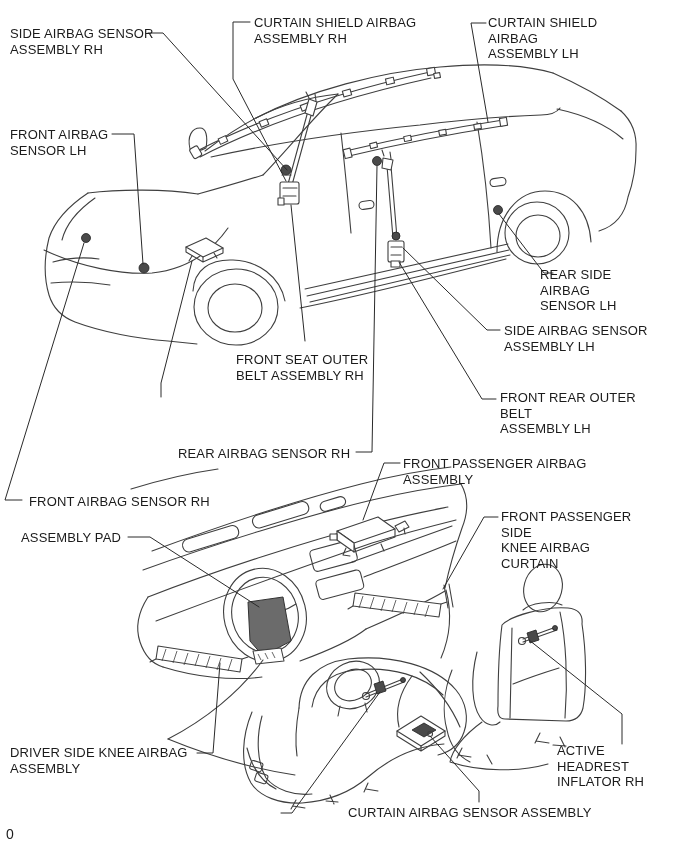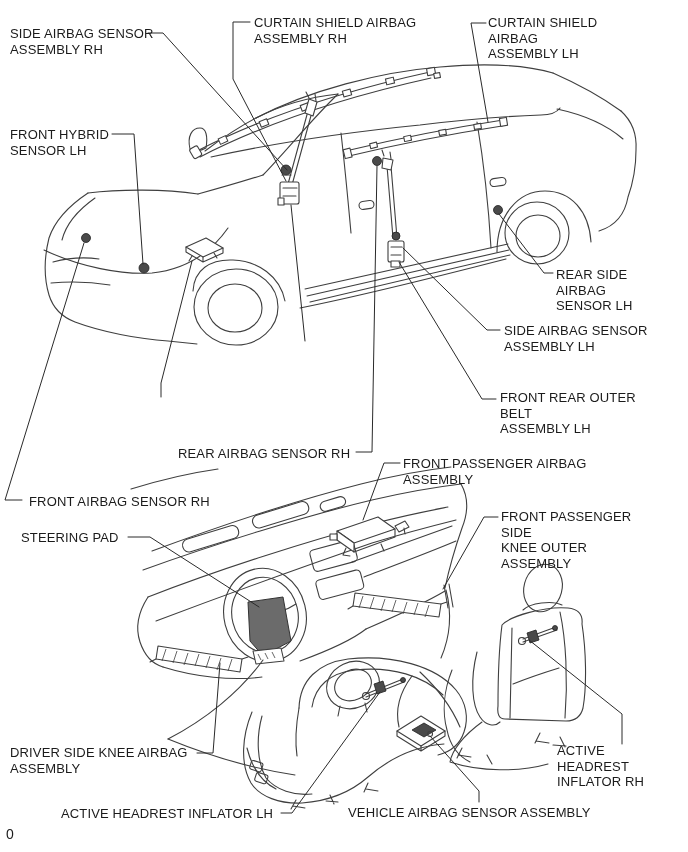--- a/index.html
+++ b/index.html
@@ -246,35 +246,36 @@
       <path class="ld" d="M430,736 L479,791 L479,802"></path>
     </g>
   </svg>
 
   <div class="lbl" style="left:10px;top:26px">SIDE AIRBAG SENSOR
 ASSEMBLY RH</div>
   <div class="lbl" style="left:254px;top:15px">CURTAIN SHIELD AIRBAG
 ASSEMBLY RH</div>
   <div class="lbl" style="left:488px;top:15px">CURTAIN SHIELD AIRBAG
 ASSEMBLY LH</div>
-  <div class="lbl" style="left:10px;top:127px">FRONT HYBRID
+  <div class="lbl" style="left:10px;top:127px">FRONT AIRBAG
 SENSOR LH</div>
-  <div class="lbl" style="left:556px;top:267px">REAR SIDE AIRBAG
+  <div class="lbl" style="left:540px;top:267px">REAR SIDE AIRBAG
 SENSOR LH</div>
   <div class="lbl" style="left:504px;top:323px">SIDE AIRBAG SENSOR
 ASSEMBLY LH</div>
+  <div class="lbl" style="left:236px;top:352px">FRONT SEAT OUTER
+BELT ASSEMBLY RH</div>
   <div class="lbl" style="left:500px;top:390px">FRONT REAR OUTER BELT
 ASSEMBLY LH</div>
   <div class="lbl" style="left:178px;top:446px">REAR AIRBAG SENSOR RH</div>
   <div class="lbl" style="left:29px;top:494px">FRONT AIRBAG SENSOR RH</div>
   <div class="lbl" style="left:403px;top:456px">FRONT PASSENGER AIRBAG ASSEMBLY</div>
-  <div class="lbl" style="left:21px;top:530px">STEERING PAD</div>
+  <div class="lbl" style="left:21px;top:530px">ASSEMBLY PAD</div>
   <div class="lbl" style="left:501px;top:509px">FRONT PASSENGER SIDE
-KNEE OUTER ASSEMBLY</div>
+KNEE AIRBAG CURTAIN</div>
   <div class="lbl" style="left:10px;top:745px">DRIVER SIDE KNEE AIRBAG
 ASSEMBLY</div>
   <div class="lbl" style="left:557px;top:743px">ACTIVE HEADREST
 INFLATOR RH</div>
-  <div class="lbl" style="left:61px;top:806px">ACTIVE HEADREST INFLATOR LH</div>
-  <div class="lbl" style="left:348px;top:805px">VEHICLE AIRBAG SENSOR ASSEMBLY</div>
+  <div class="lbl" style="left:348px;top:805px">CURTAIN AIRBAG SENSOR ASSEMBLY</div>
   <div class="pagemark" style="left:6px;top:826px;position:absolute">0</div>
 
 </div>
 
 </body></html>

